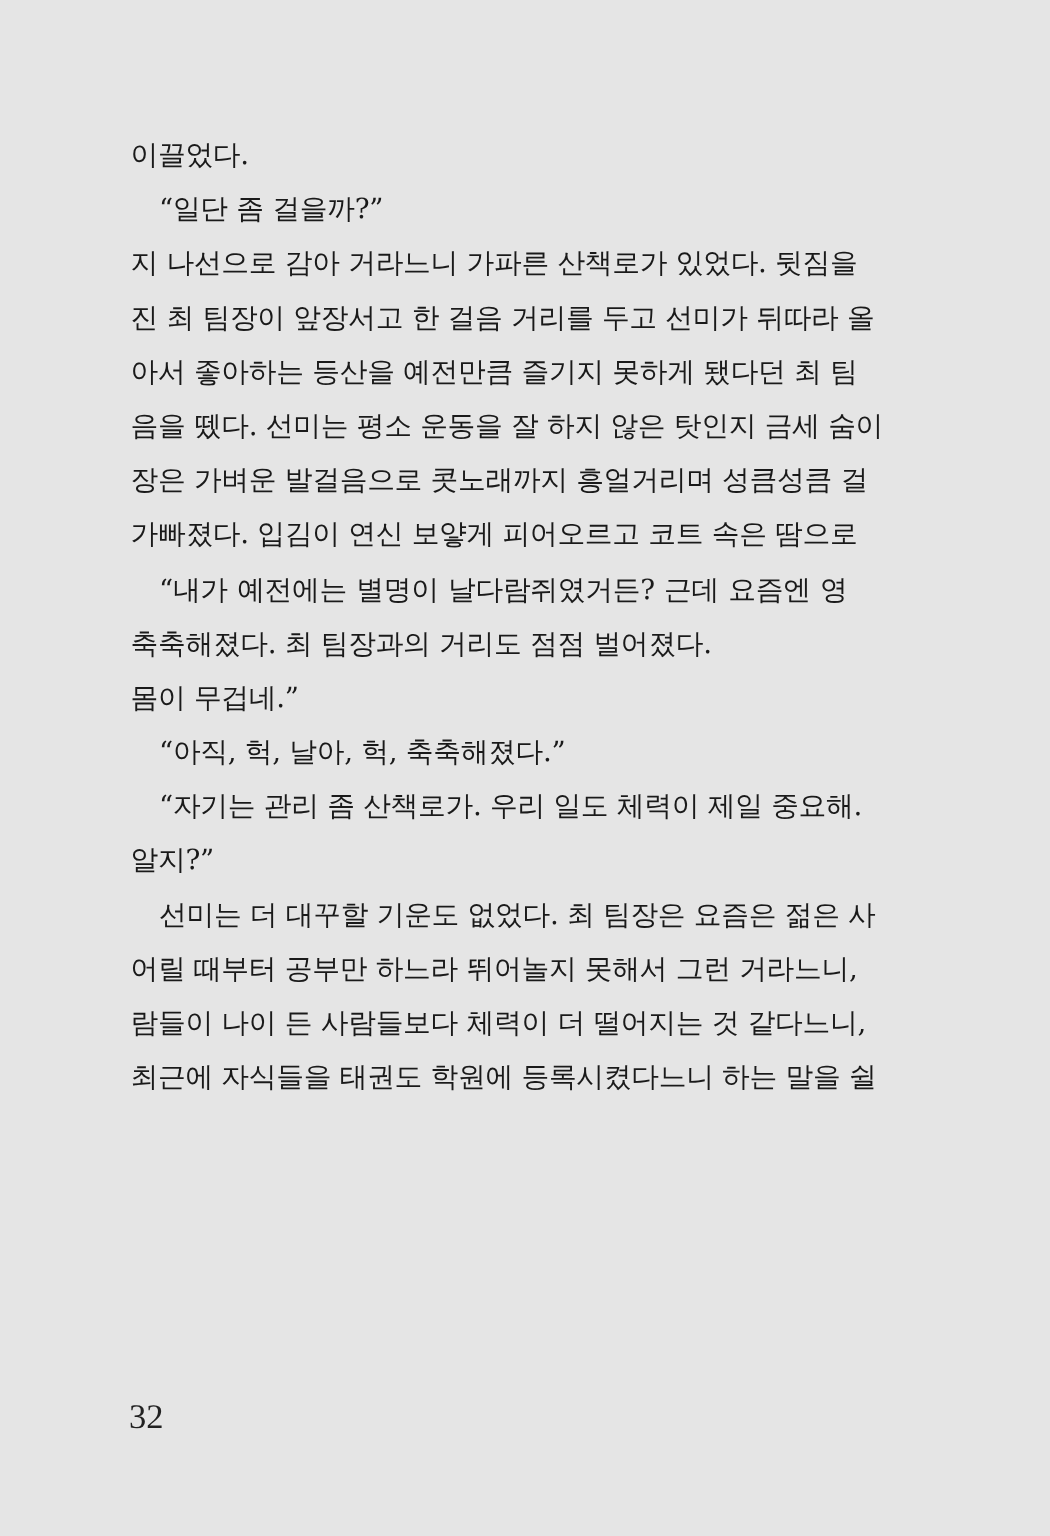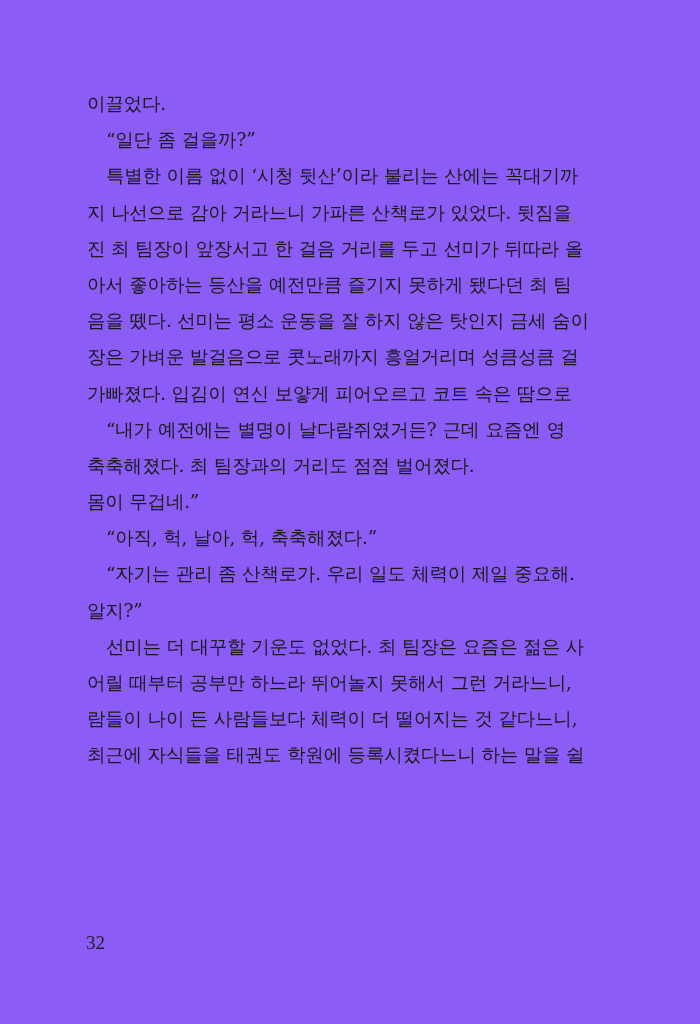--- a/index.html
+++ b/index.html
@@ -14,21 +14,21 @@
     overflow: hidden;
     font-family: "DejaVu Serif", "Liberation Serif", serif;
     color: #1a1a1a;
   }
   .page {
     position: absolute;
     left: 0;
     top: 0;
     width: 700px;
     height: 1024px;
-    background: #8b5cf6;
+    background: #e5e5e5;
   }
   .text-block {
     position: absolute;
     left: 87px;
     top: 86px;
     width: 478px;
   }
   .line {
     height: 36.2px;
     line-height: 36.2px;
@@ -42,32 +42,31 @@
     text-align-last: left;
   }
   .line.indent {
     padding-left: 19px;
   }
   .page-number {
     position: absolute;
     left: 86px;
     top: 932px;
     font-family: "Liberation Serif", "DejaVu Serif", serif;
-    font-size: 19px;
+    font-size: 23px;
     color: #222;
   }
 </style>
 </head>
 <body>
 
 <div class="page">
   <div class="text-block">
     <div class="line last">이끌었다.</div>
     <div class="line indent last">“일단 좀 걸을까?”</div>
-    <div class="line indent">특별한 이름 없이 ‘시청 뒷산’이라 불리는 산에는 꼭대기까</div>
     <div class="line">지 나선으로 감아 거라느니 가파른 산책로가 있었다. 뒷짐을</div>
     <div class="line">진 최 팀장이 앞장서고 한 걸음 거리를 두고 선미가 뒤따라 올</div>
     <div class="line">아서 좋아하는 등산을 예전만큼 즐기지 못하게 됐다던 최 팀</div>
     <div class="line">음을 뗐다. 선미는 평소 운동을 잘 하지 않은 탓인지 금세 숨이</div>
     <div class="line">장은 가벼운 발걸음으로 콧노래까지 흥얼거리며 성큼성큼 걸</div>
     <div class="line">가빠졌다. 입김이 연신 보얗게 피어오르고 코트 속은 땀으로</div>
     <div class="line indent">“내가 예전에는 별명이 날다람쥐였거든? 근데 요즘엔 영</div>
     <div class="line last">축축해졌다. 최 팀장과의 거리도 점점 벌어졌다.</div>
     <div class="line last">몸이 무겁네.”</div>
     <div class="line indent last">“아직, 헉, 날아, 헉, 축축해졌다.”</div>

